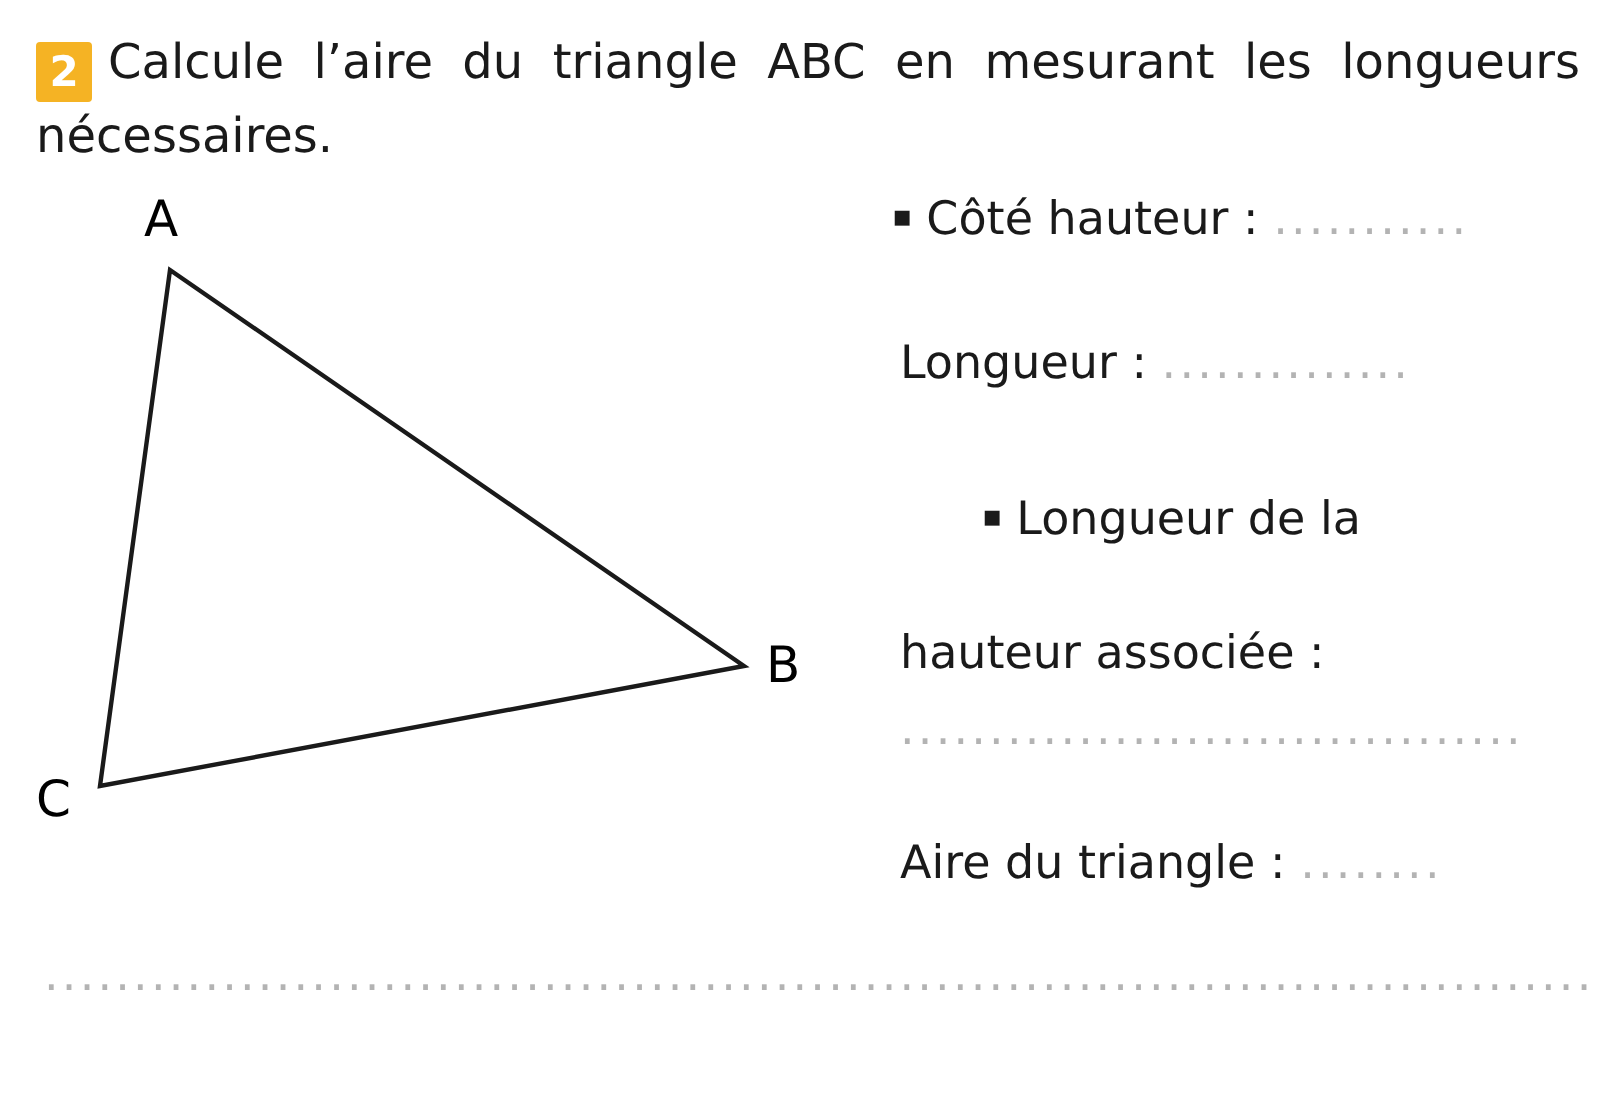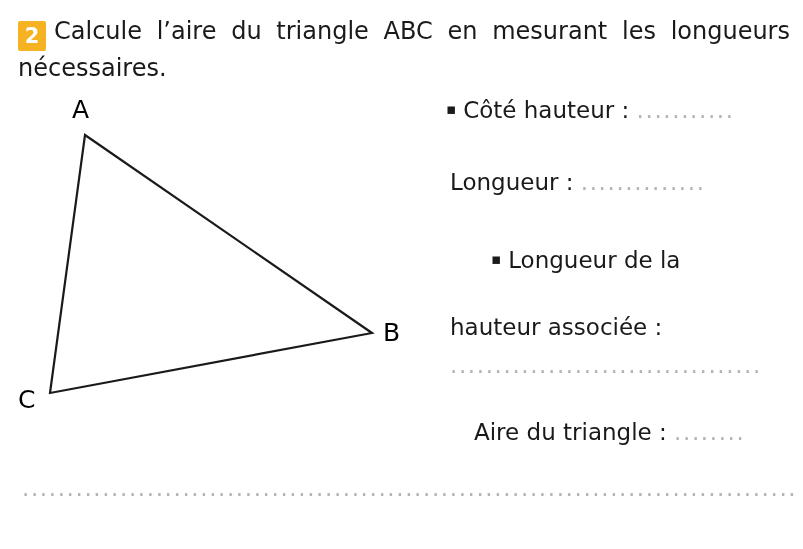--- a/index.html
+++ b/index.html
@@ -106,21 +106,21 @@
     position: absolute;
     color: #b3b3b3;
     letter-spacing: 1.6px;
     font-size: 23px;
     white-space: nowrap;
     overflow: hidden;
   }
   .rule-1 { left: 450px; top: 352px; width: 345px; }
   .rule-2 { left: 22px;  top: 475px; width: 775px; }
 
-  .a5 { left: 4px; top: 322px; margin-left: 24px; }
+  .a5 { left: 4px; top: 322px; }
 </style>
 </head>
 <body>
 
 <div class="page">
 
   <div class="instruction">
     <span class="ex-badge">2</span><span class="instruction-text">Calcule l’aire du triangle ABC en mesurant les longueurs nécessaires.</span>
   </div>
 

